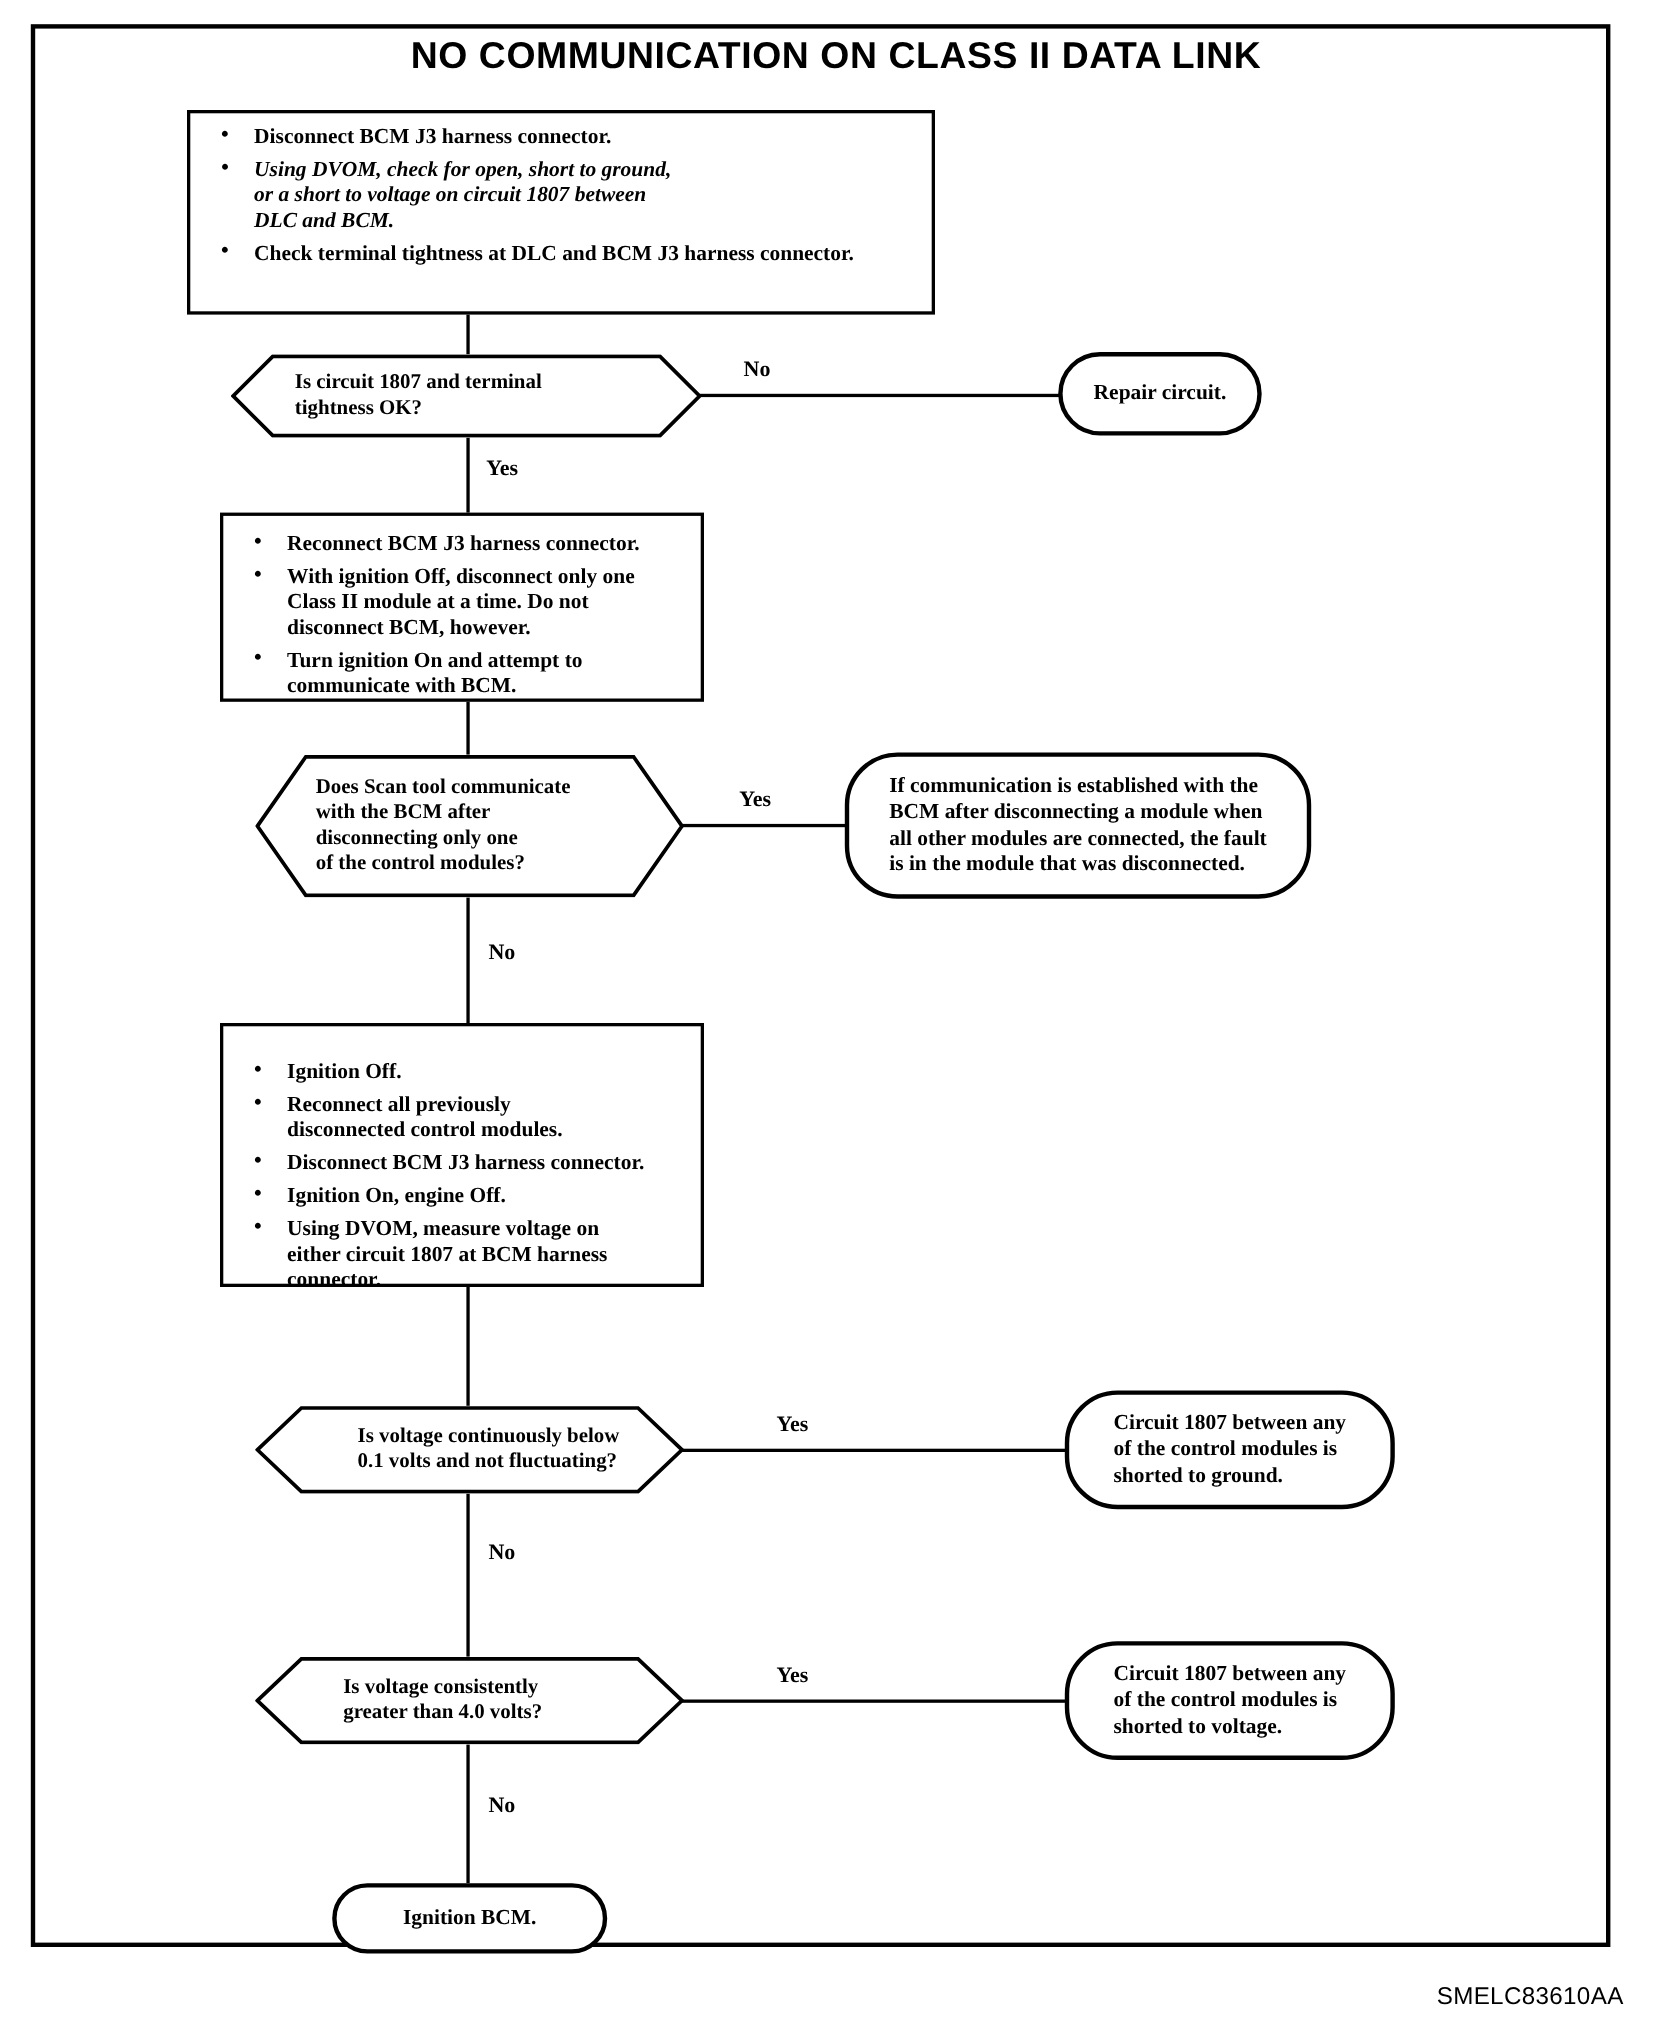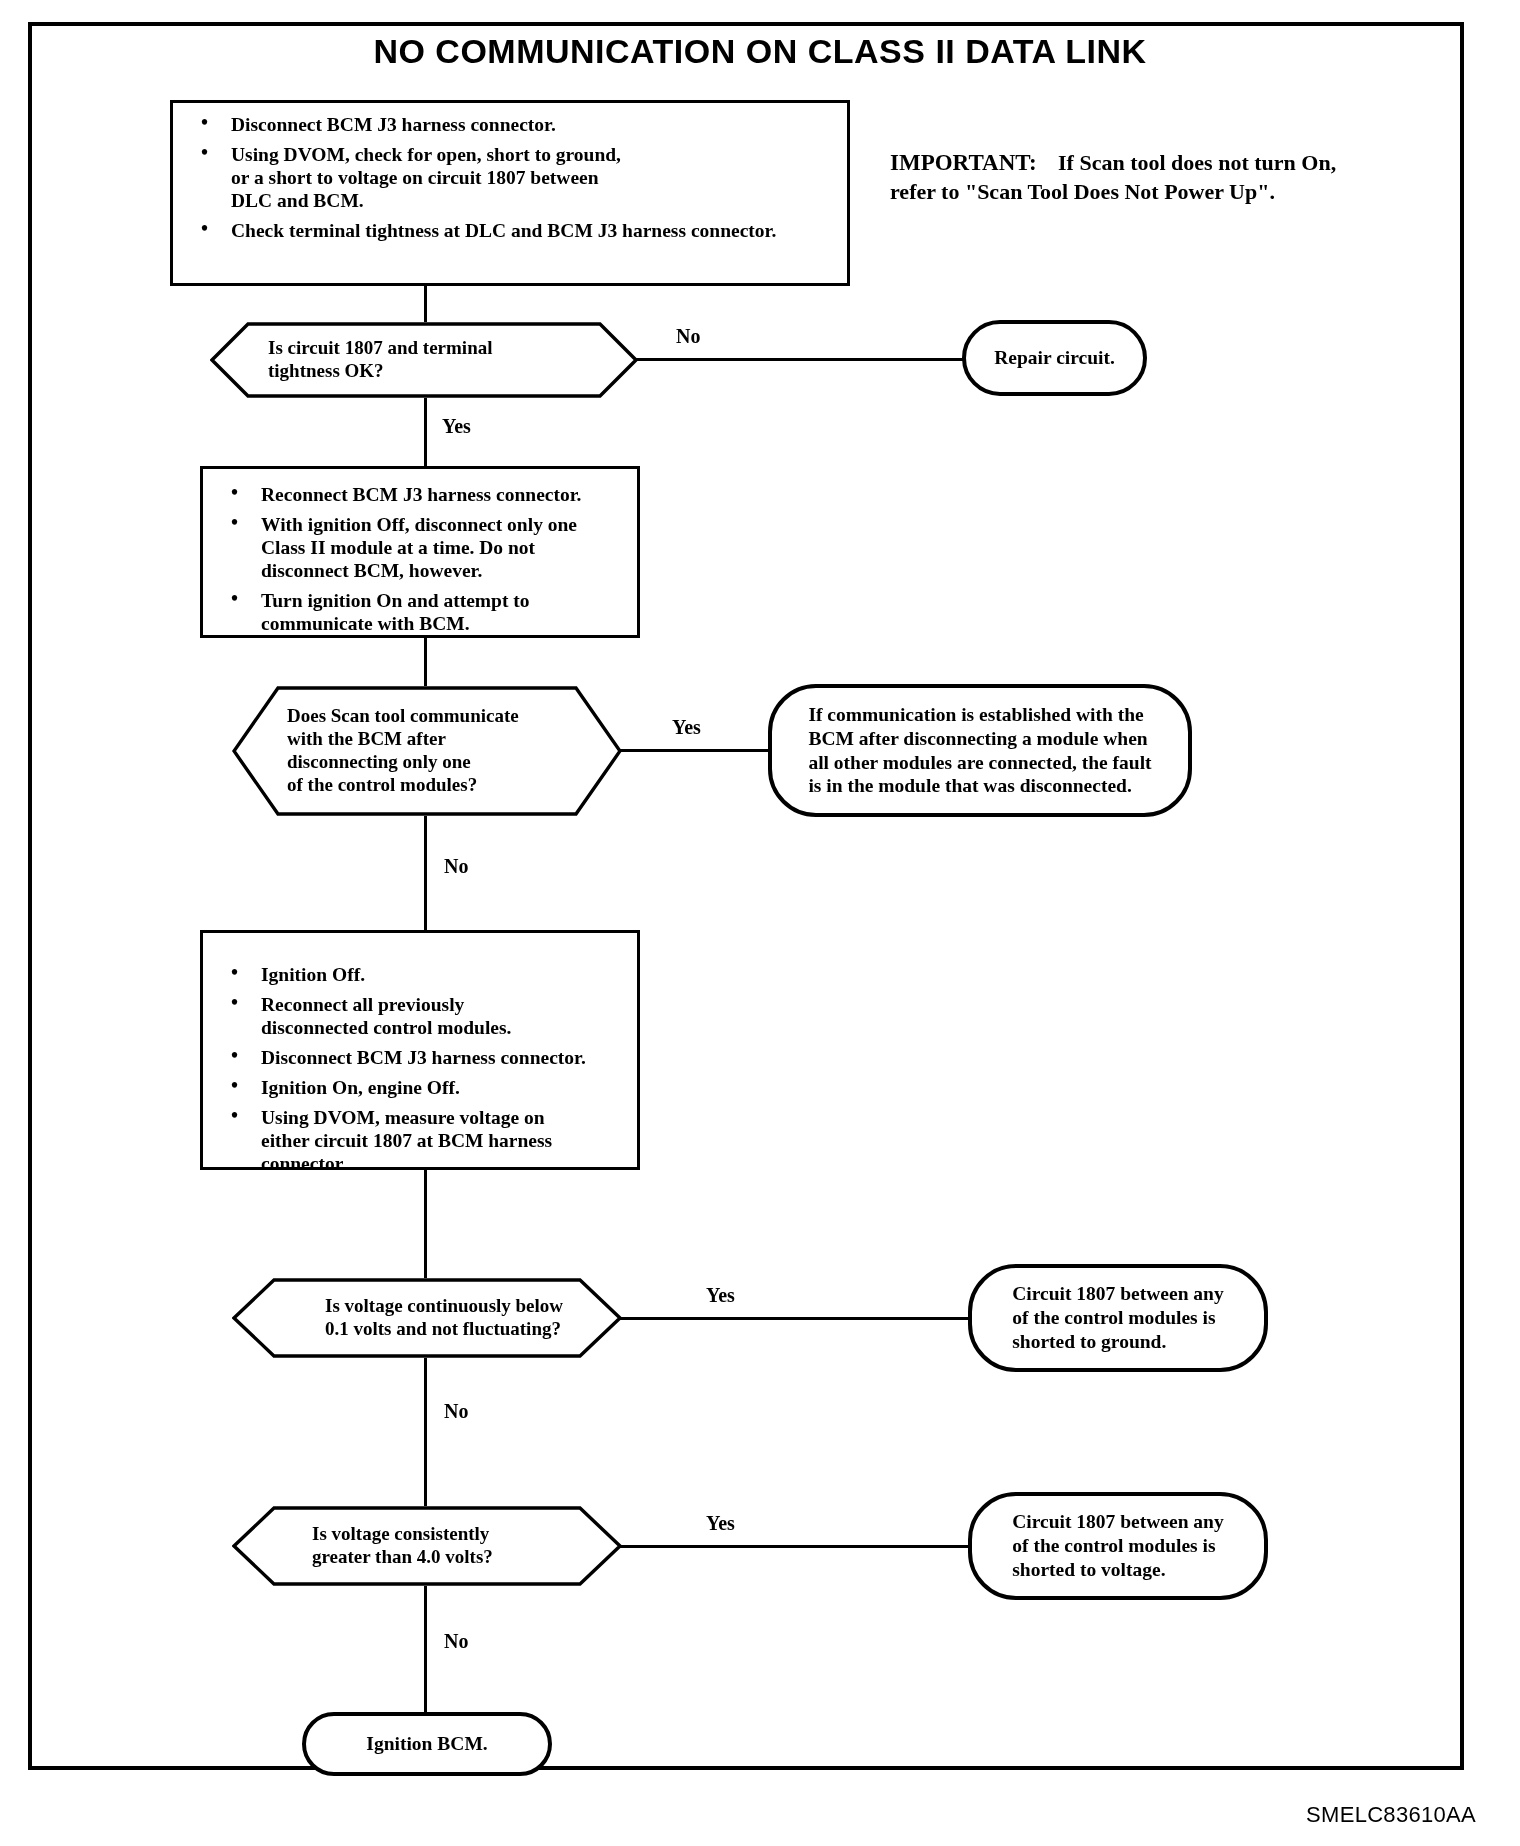--- a/index.html
+++ b/index.html
@@ -49,30 +49,25 @@
 </style>
 </head>
 <body>
 
 <div id="page">
 
   <div class="frame"></div>
 
   <div class="title">NO COMMUNICATION ON CLASS II DATA LINK</div>
 
-  <div class="important" style="left:890px;top:148px;width:520px;">
-    <span class="hd">IMPORTANT:</span>
-    <span style="display:inline-block;width:16px;"></span><span>If Scan tool does not turn On,</span><br>
-    <span>refer to "Scan Tool Does Not Power Up".</span>
-  </div>
 
   <div class="node proc" style="left:170px;top:100px;width:680px;height:186px;">
     <ul>
       <li>Disconnect BCM J3 harness connector.</li>
-      <li style="width:400px;">Using DVOM, check for open, short to ground, or a short to voltage on circuit 1807 between DLC and BCM.</li>
+      <li style="width:400px;font-style:italic;">Using DVOM, check for open, short to ground, or a short to voltage on circuit 1807 between DLC and BCM.</li>
       <li>Check terminal tightness at DLC and BCM J3 harness connector.</li>
     </ul>
   </div>
 
   <div class="ln" style="left:424px;top:286px;width:3px;height:36px;"></div>
 
   <div class="dec" style="left:210px;top:322px;width:428px;height:76px;">
     <svg width="428" height="76" viewBox="0 0 428 76">
       <polygon points="38,2 390,2 426,38 390,74 38,74 2,38" fill="#fff" stroke="#000" stroke-width="3.4"></polygon>
     </svg>

